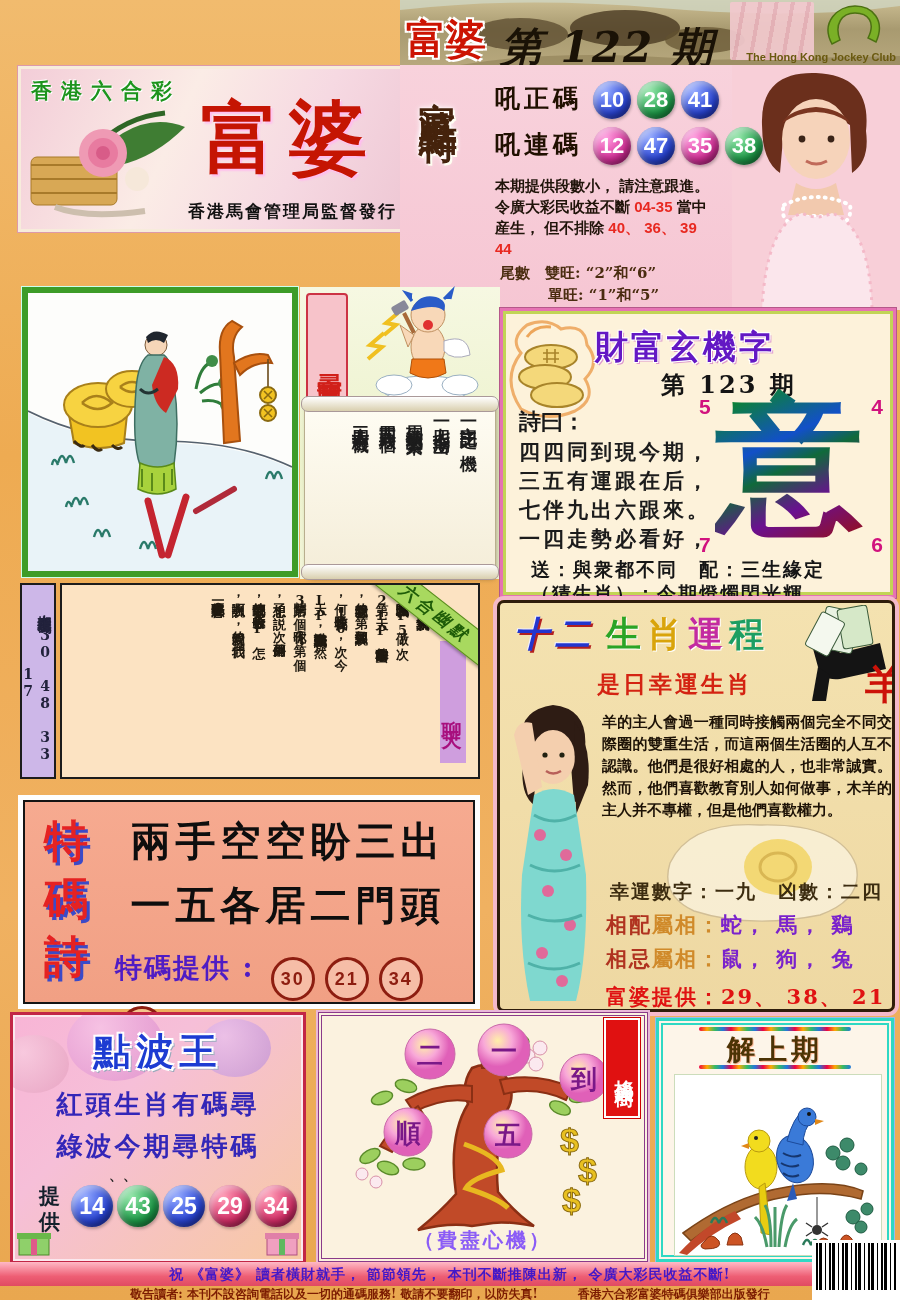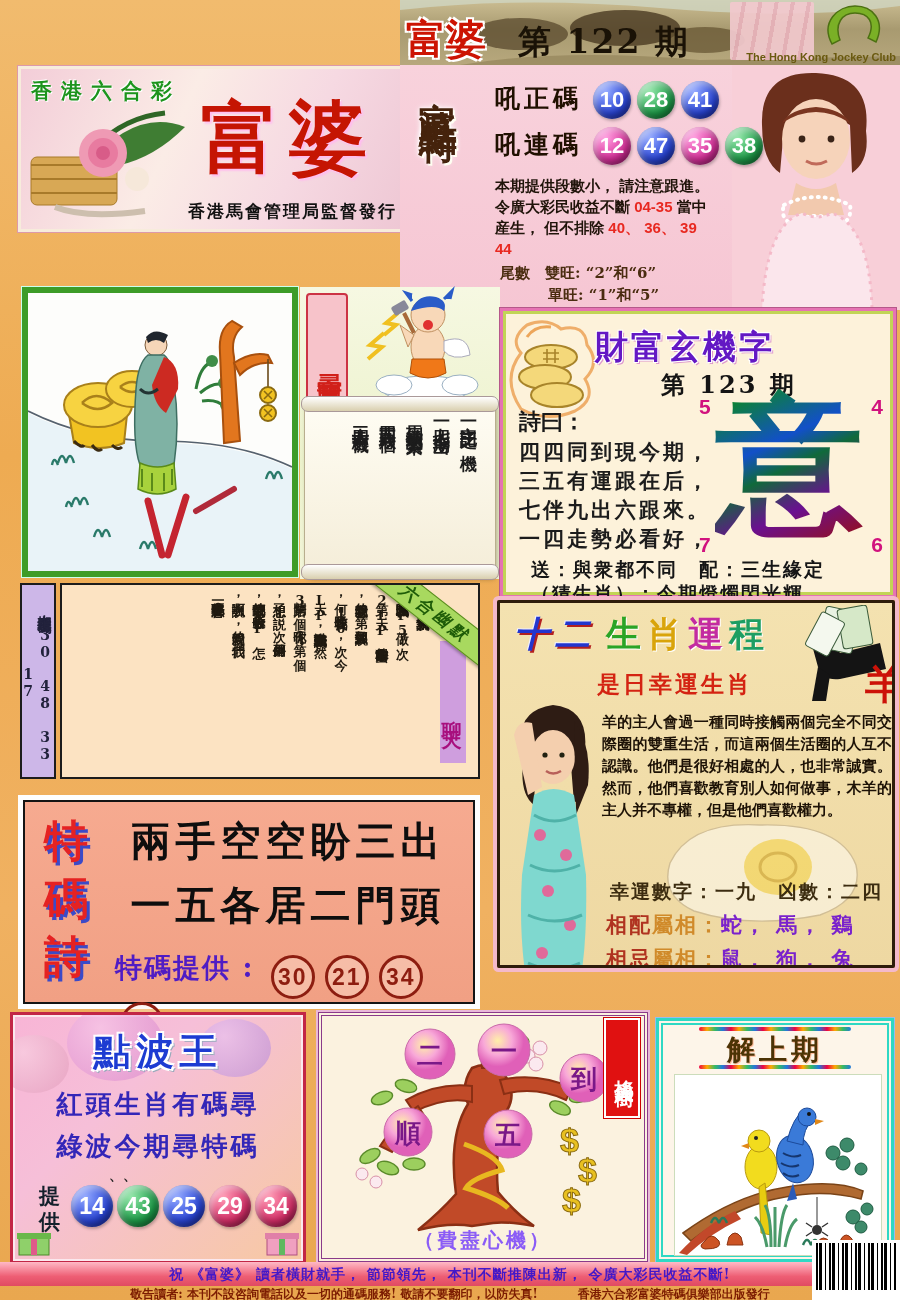--- a/index.html
+++ b/index.html
@@ -10,21 +10,21 @@
     font-family:"DejaVu Serif", serif;
   }
   .abs { position:absolute; }
   .vtext { writing-mode:vertical-rl; text-orientation:upright; }
 
   
   .race-strip { left:400px; top:0; width:500px; height:65px;
     background:linear-gradient(180deg,#cbbd92 0%,#a89a70 45%,#b7a87d 100%); overflow:hidden;}
   .race-brand { left:6px; top:12px; font-size:40px; font-weight:900; color:#cc1403;
     text-shadow:-2px -2px 0 #fff,2px -2px 0 #fff,-2px 2px 0 #fff,2px 2px 0 #fff; }
-  .race-issue { left:118px; top:20px; font-size:33px; font-weight:900; color:#1a1206; letter-spacing:2px;}
+  .race-issue { left:100px; top:20px; font-size:42px; font-weight:900; color:#1a1206; letter-spacing:2px;font-style:italic;}
   .notes { left:330px; top:2px; width:84px; height:58px; background:
     repeating-linear-gradient(100deg,#f2c9ce 0 12px,#e8b2bb 12px 16px), #f0c6cc; opacity:.92; border-radius:2px;}
   .horseshoe { left:424px; top:4px; width:62px; height:46px; }
   .hkjc-caption { right:4px; bottom:2px; font-size:11px; font-weight:700; color:#6a5a10;
     font-family:"Liberation Sans",sans-serif; }
 
   
   .banner { left:18px; top:66px; width:388px; height:166px;
     background:linear-gradient(115deg,#f3cdd8 0%,#fbece6 40%,#f6d9e2 70%,#eec7d4 100%);
     border:3px solid #f7ecdc; box-shadow:0 0 0 1px #d9a; }
@@ -102,21 +102,21 @@
   .joke-cols { position:absolute; right:44px; top:8px; height:182px; writing-mode:vertical-rl; text-orientation:upright;
     font-size:13px; font-weight:700; color:#201a10; }
   .joke-cols div { margin:0 2.5px; }
   .joke-tag { position:absolute; right:12px; top:56px; width:26px; height:122px; background:#cf9ede;
     color:#a80f7e; font-size:20px; font-weight:900; text-align:center; padding-top:26px; letter-spacing:10px;}
   .joke-ribbon { position:absolute; right:-26px; top:14px; transform:rotate(38deg); background:#a8d95f;
     border:1px solid #5a8a20; color:#1e5c08; font-size:17px; font-weight:900; font-style:italic;
     padding:2px 26px; letter-spacing:4px; box-shadow:1px 2px 3px rgba(0,0,0,.3);}
 
   
-  .zodiac { left:497px; top:600px; width:398px; height:368px; border-radius:2px;
+  .zodiac { left:497px; top:600px; width:398px; height:412px; border-radius:7px;
     background:linear-gradient(180deg,#f4e2b0,#eed8a2); border:3px solid #2e1c0a;
     box-shadow:0 0 0 4px #f4b9ca; overflow:hidden;}
   .z-title { left:14px; top:8px; font-size:35px; font-weight:900; letter-spacing:6px; white-space:nowrap;}
   .z-ta { color:#2336cf; text-shadow:2px 2px 0 #b32020, -1px -1px 0 #eef; font-style:italic; margin-right:10px;}
   .z-c0{color:#2aa426;} .z-c1{color:#d9a40a;} .z-c2{color:#c32ba0;} .z-c3{color:#1d9e62;}
   .z-chars span { text-shadow:1px 1px 0 #fff; }
   .z-lucky { left:97px; top:66px; font-size:23px; font-weight:900; color:#d42312; letter-spacing:3px;}
   .z-animal { position:absolute; left:268px; top:-12px; font-size:40px; color:#cc1208; }
   .z-body { left:102px; top:108px; width:290px; font-size:15px; font-weight:700; color:#1d1206; line-height:22px;
     text-align:justify;}
@@ -134,21 +134,21 @@
   .special { left:18px; top:795px; width:462px; height:214px; background:#fefefe; padding:5px;}
   .special-in { position:absolute; left:5px; top:5px; right:5px; bottom:5px; border:2px solid #141414;
     background:linear-gradient(180deg,#f6aa90,#f1a084);}
   .sp-vlabel { left:16px; top:10px; width:50px; text-align:center;}
   .sp-vlabel span { display:block; font-size:44px; font-weight:900; color:#e52222; line-height:58px;
     text-shadow:3px 3px 0 #3b4ac8; }
   .sp-line { left:78px; width:370px; text-align:center; font-size:40px; font-weight:900; color:#0e0e0e; letter-spacing:5px;}
   .sp-l1{top:12px;} .sp-l2{top:76px;}
   .sp-provide { left:90px; top:148px; font-size:27px; font-weight:900; color:#4f1cc4; letter-spacing:2px;}
   .sp-num { display:inline-block; width:44px; height:44px; border-radius:50%; border:3px solid #8d1d10;
-    color:#8d1d10; font-size:23px; font-weight:900; text-align:center; line-height:39px; margin:0 5px;
+    color:#8d1d10; font-size:18px; font-weight:900; text-align:center; line-height:39px; margin:0 5px;
     background:rgba(255,240,230,.35); vertical-align:-8px; font-family:"Liberation Sans",sans-serif;}
 
   
   .wave { left:10px; top:1012px; width:296px; height:252px;
     background:linear-gradient(135deg,#f8b5d6 0%,#f6bfd8 35%,#f7c9a2 100%);
     border:3px solid #c22646; box-shadow:inset 0 0 0 2px #fbe8ee; overflow:hidden;}
   .balloon { position:absolute; border-radius:50%; opacity:.65; }
   .wv-title { left:0; right:0; top:12px; text-align:center; font-size:37px; font-weight:900; color:#1d3cd2;
     letter-spacing:6px; text-shadow:-2px -2px 0 #fff,2px -2px 0 #fff,-2px 2px 0 #fff,2px 2px 0 #fff,3px 3px 0 #9ab;}
   .wv-line { left:0; right:0; text-align:center; font-size:26px; font-weight:900; color:#3326b8; letter-spacing:3px;}

